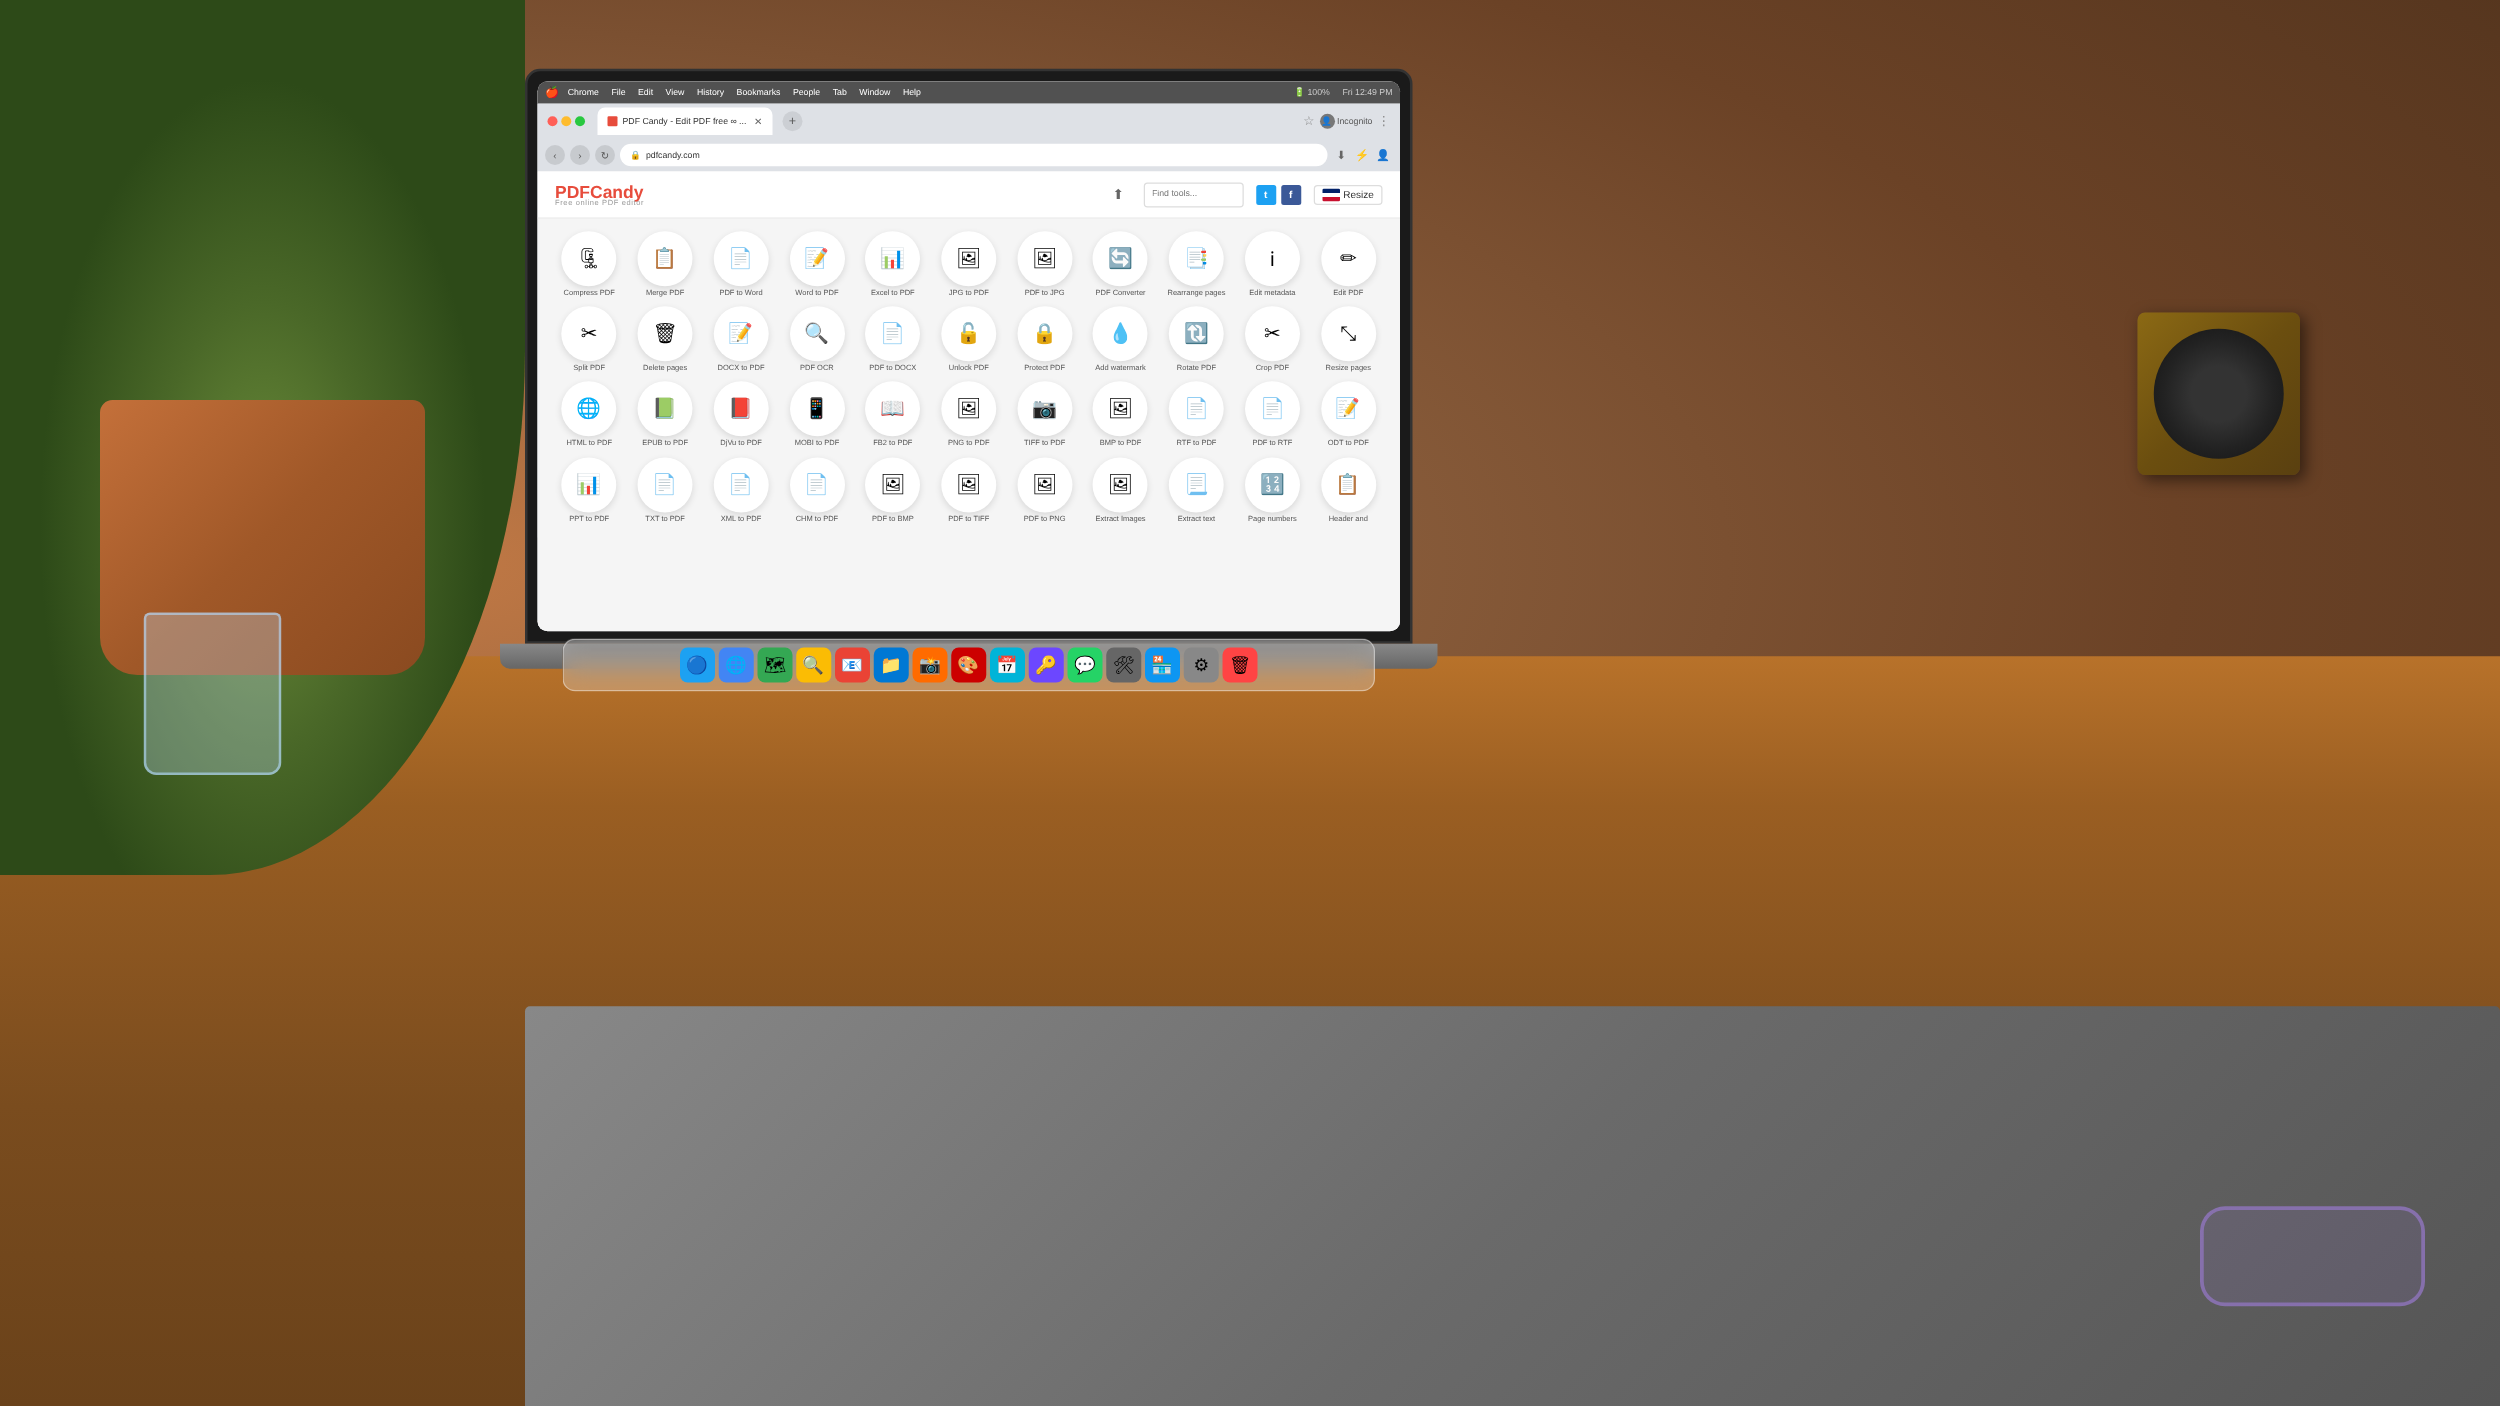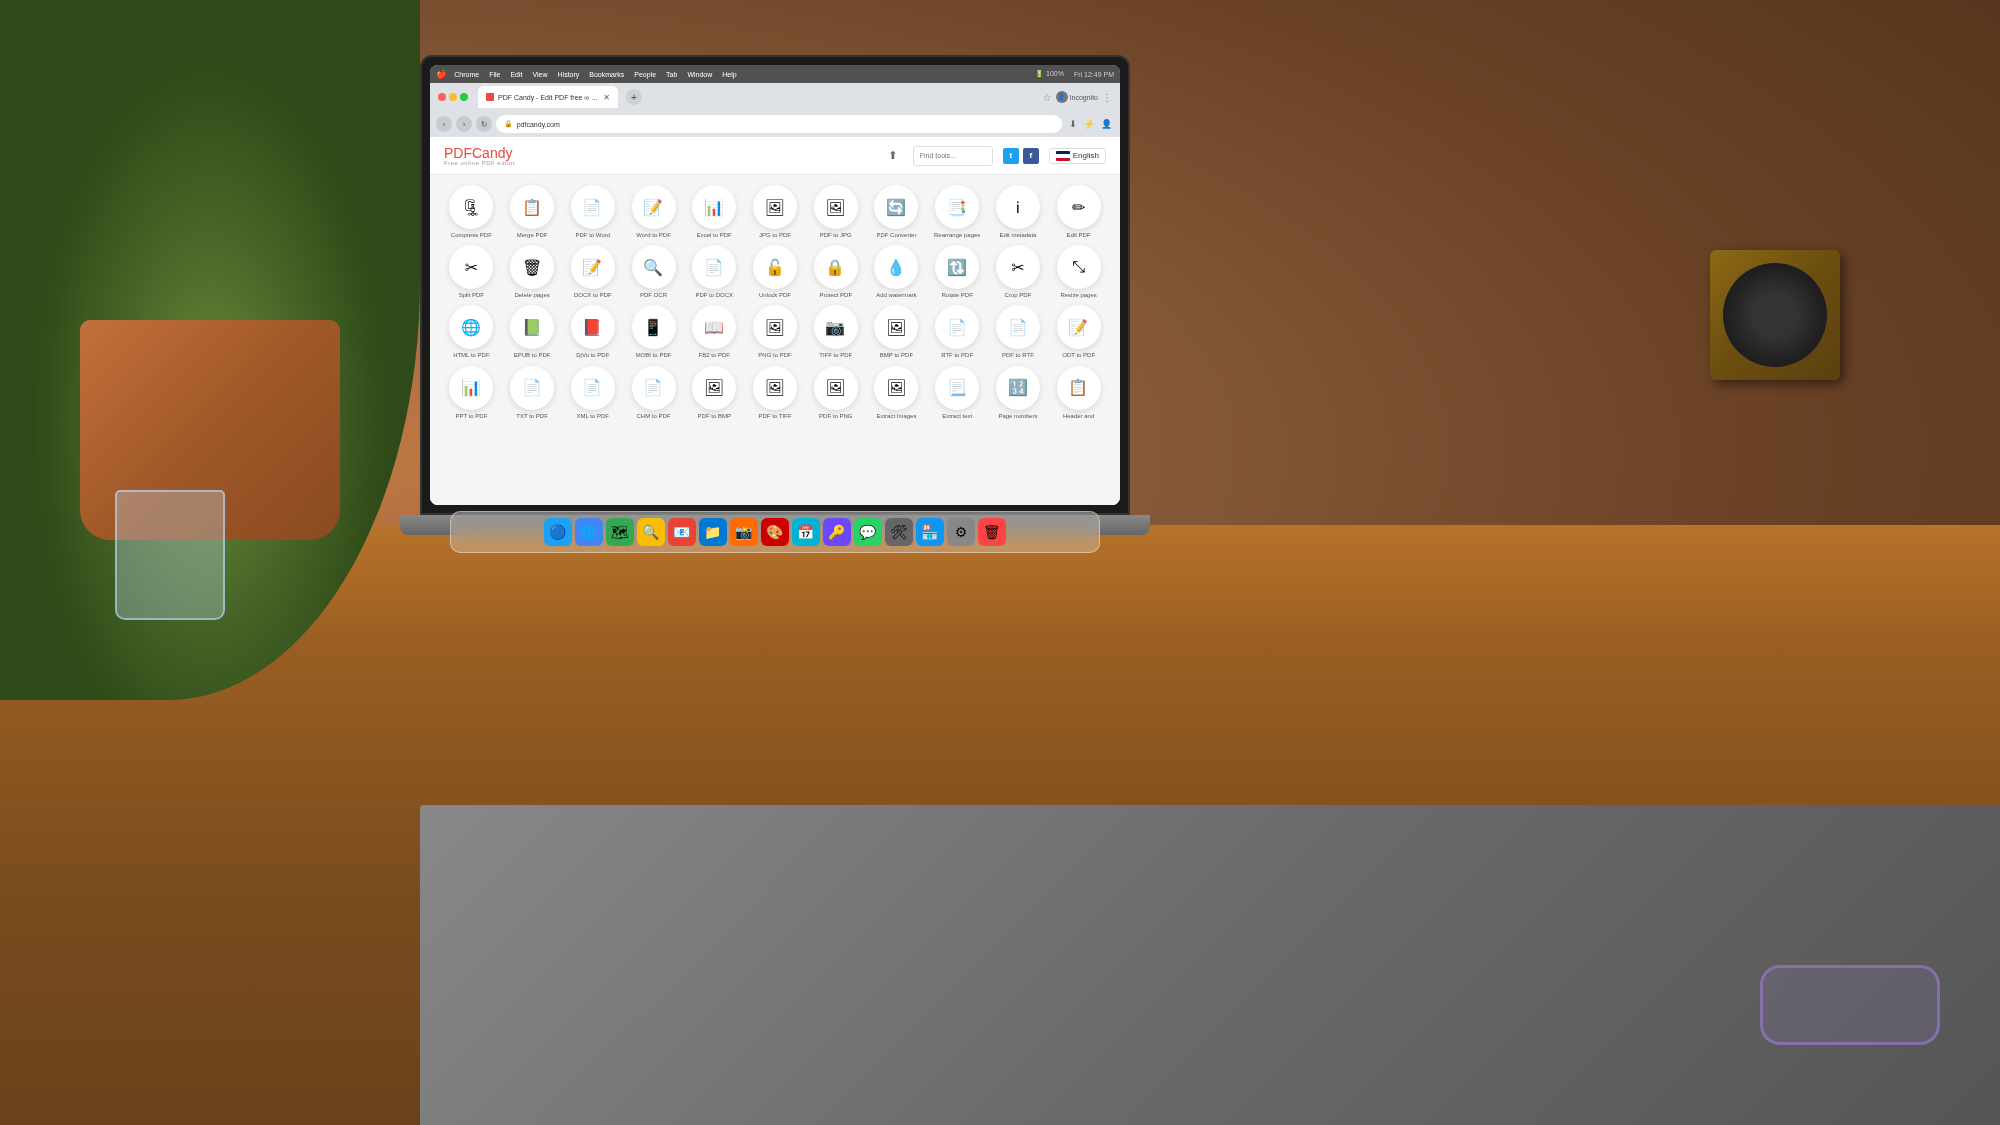--- a/index.html
+++ b/index.html
@@ -260,21 +260,21 @@
     }
 
     .pdf-logo {
       display: flex;
       flex-direction: column;
       line-height: 1;
     }
 
     .logo-main {
       font-size: 14px;
-      font-weight: 400;
+      font-weight: 700;
       color: #333;
     }
 
     .logo-main span { color: #e74c3c; }
 
     .logo-sub {
       font-size: 6px;
       color: #999;
       letter-spacing: 0.5px;
     }
@@ -575,21 +575,21 @@
             </div>
             <div class="header-spacer"></div>
             <div class="header-upload-btn">⬆</div>
             <input class="header-search" type="text" placeholder="Find tools..." style="">
             <div class="header-social">
               <div class="social-icon twitter">t</div>
               <div class="social-icon facebook">f</div>
             </div>
             <div class="lang-btn">
               <div class="flag-icon"></div>
-              <span>English</span>
+              <span>Resize</span>
             </div>
           </div>
 
           <div class="tools-grid" id="tools-grid">
           <div class="tool-item">
                 <div class="tool-icon-circle" style="font-size: 16px;">🗜</div>
                 <div class="tool-label">Compress PDF</div>
               </div>
               <div class="tool-item">
                 <div class="tool-icon-circle" style="font-size: 16px;">📋</div>

